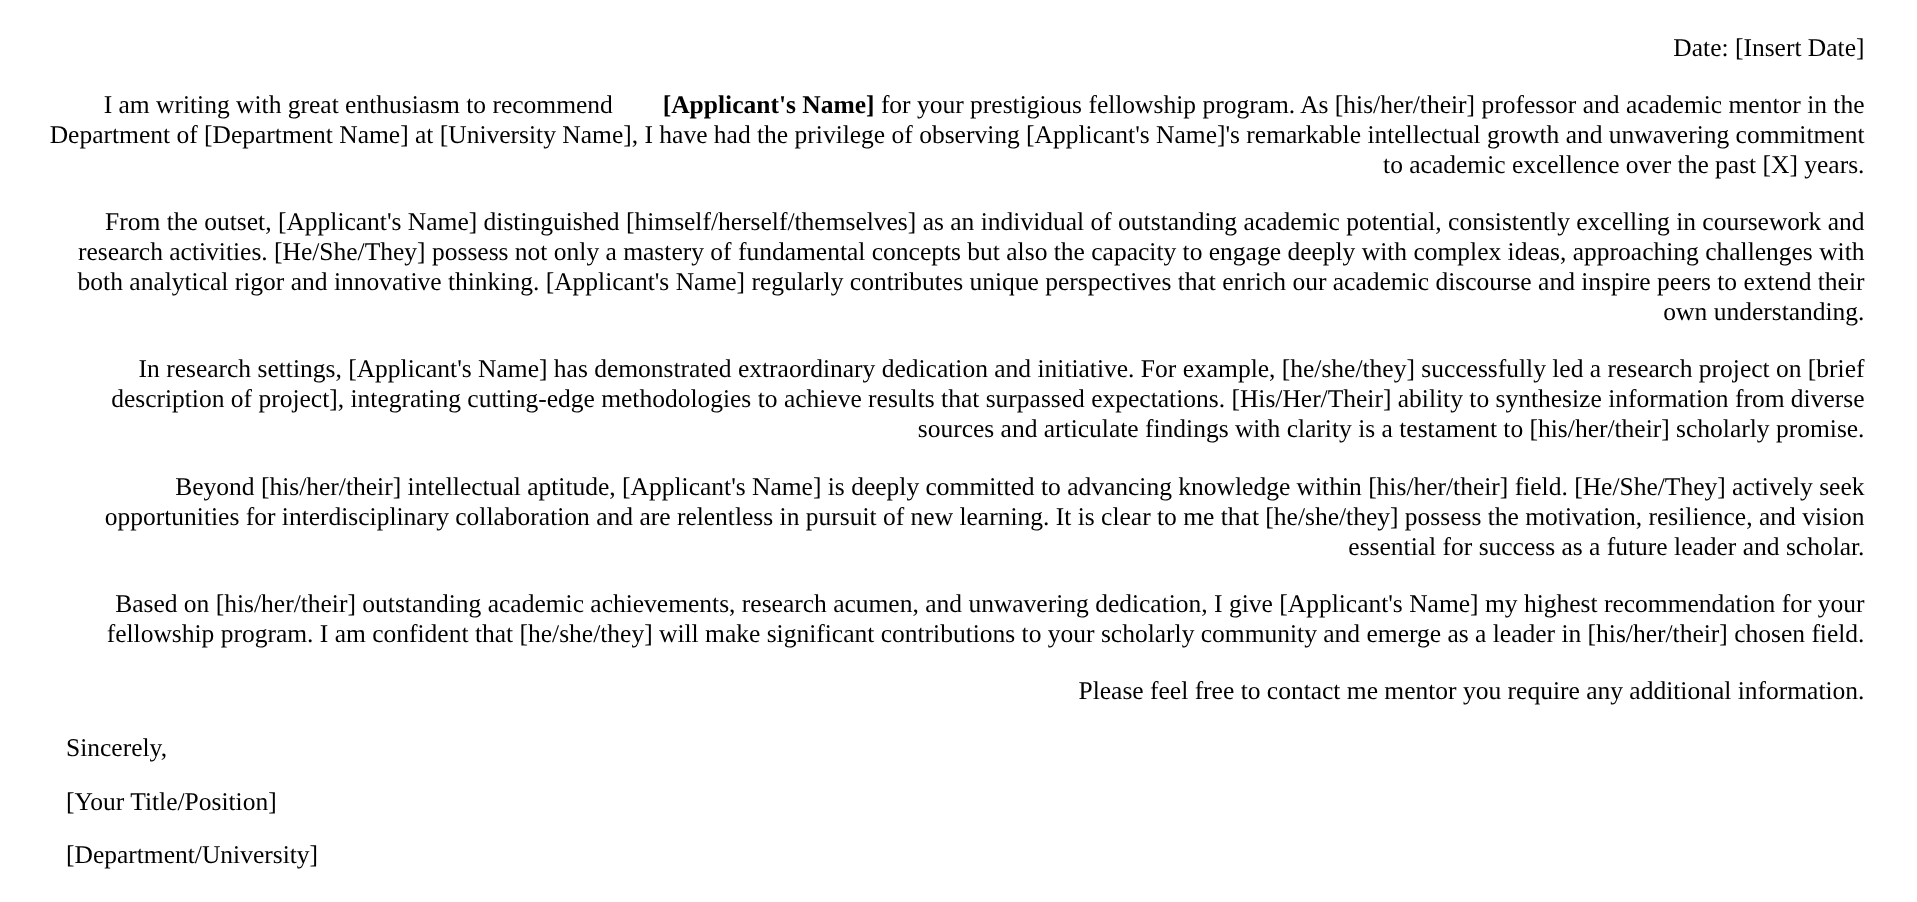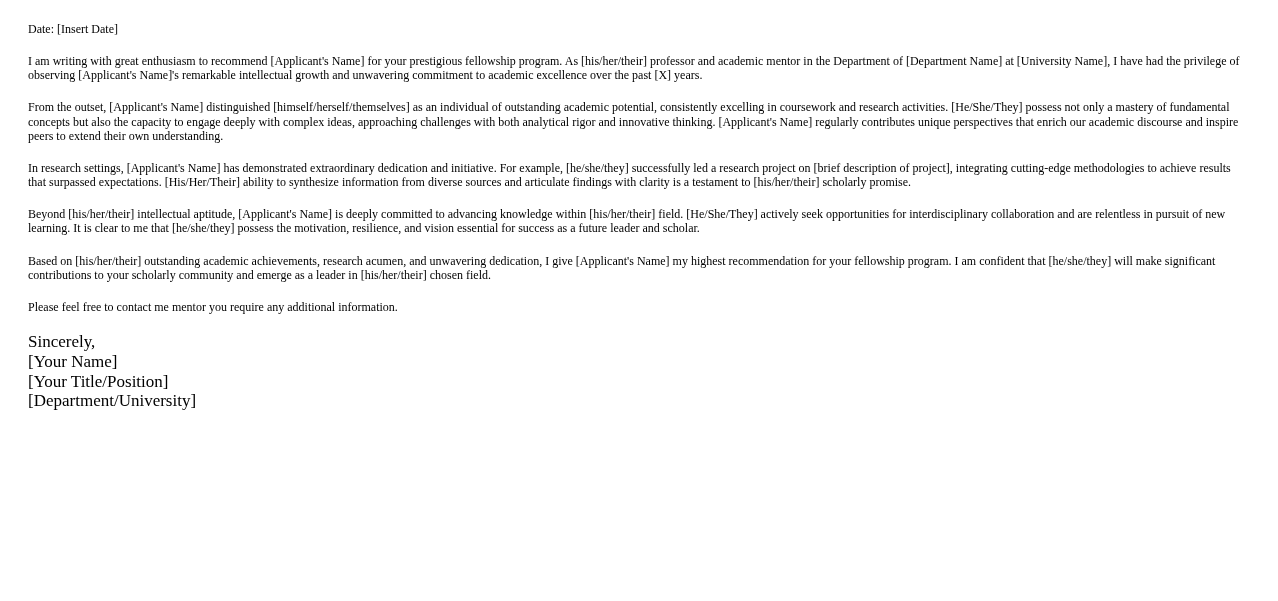--- a/index.html
+++ b/index.html
@@ -13,40 +13,41 @@
     font-family: "Liberation Serif", "DejaVu Serif", serif;
     color: #000000;
     overflow: hidden;
   }
   .letter {
     padding: 22px 28px 0 28px;
     box-sizing: border-box;
     width: 1278px;
   }
   .block {
-    font-size: 12px;
+    font-size: 17px;
     line-height: 1.18;
     margin: 0 0 18px 0;
-    text-align: left;
+    text-align: right;
     max-width: 1215px;
   }
   .block:last-child {
     margin-bottom: 0;
   }
   .sig-line {
     font-size: 17px;
     line-height: 1.165;
-    margin: 0;
+    margin: 16px;
     white-space: pre;
   }
   .sig-block {
     margin-top: 0;
   }
   .bold {
-    font-weight: normal;
+    font-weight: bold;
+    margin-left: 29px;
   }
 </style>
 </head>
 <body>
 
 <div class="letter">
 
   <p class="block">Date: [Insert Date]</p>
 
 
@@ -57,19 +58,18 @@
   <p class="block">In research settings, [Applicant's Name] has demonstrated extraordinary dedication and initiative. For example, [he/she/they] successfully led a research project on [brief description of project], integrating cutting-edge methodologies to achieve results that surpassed expectations. [His/Her/Their] ability to synthesize information from diverse sources and articulate findings with clarity is a testament to [his/her/their] scholarly promise.</p>
 
   <p class="block">Beyond [his/her/their] intellectual aptitude, [Applicant's Name] is deeply committed to advancing knowledge within [his/her/their] field. [He/She/They] actively seek opportunities for interdisciplinary collaboration and are relentless in pursuit of new learning. It is clear to me that [he/she/they] possess the motivation, resilience, and vision essential for success as a future leader and scholar.</p>
 
   <p class="block">Based on [his/her/their] outstanding academic achievements, research acumen, and unwavering dedication, I give [Applicant's Name] my highest recommendation for your fellowship program. I am confident that [he/she/they] will make significant contributions to your scholarly community and emerge as a leader in [his/her/their] chosen field.</p>
 
   <p class="block">Please feel free to contact me mentor you require any additional information.</p>
 
   <div class="sig-block">
     <div class="sig-line">Sincerely,</div>
-    <div class="sig-line">[Your Name]</div>
     <div class="sig-line">[Your Title/Position]</div>
     <div class="sig-line">[Department/University]</div>
 
   </div>
 
 </div>
 
 </body></html>

